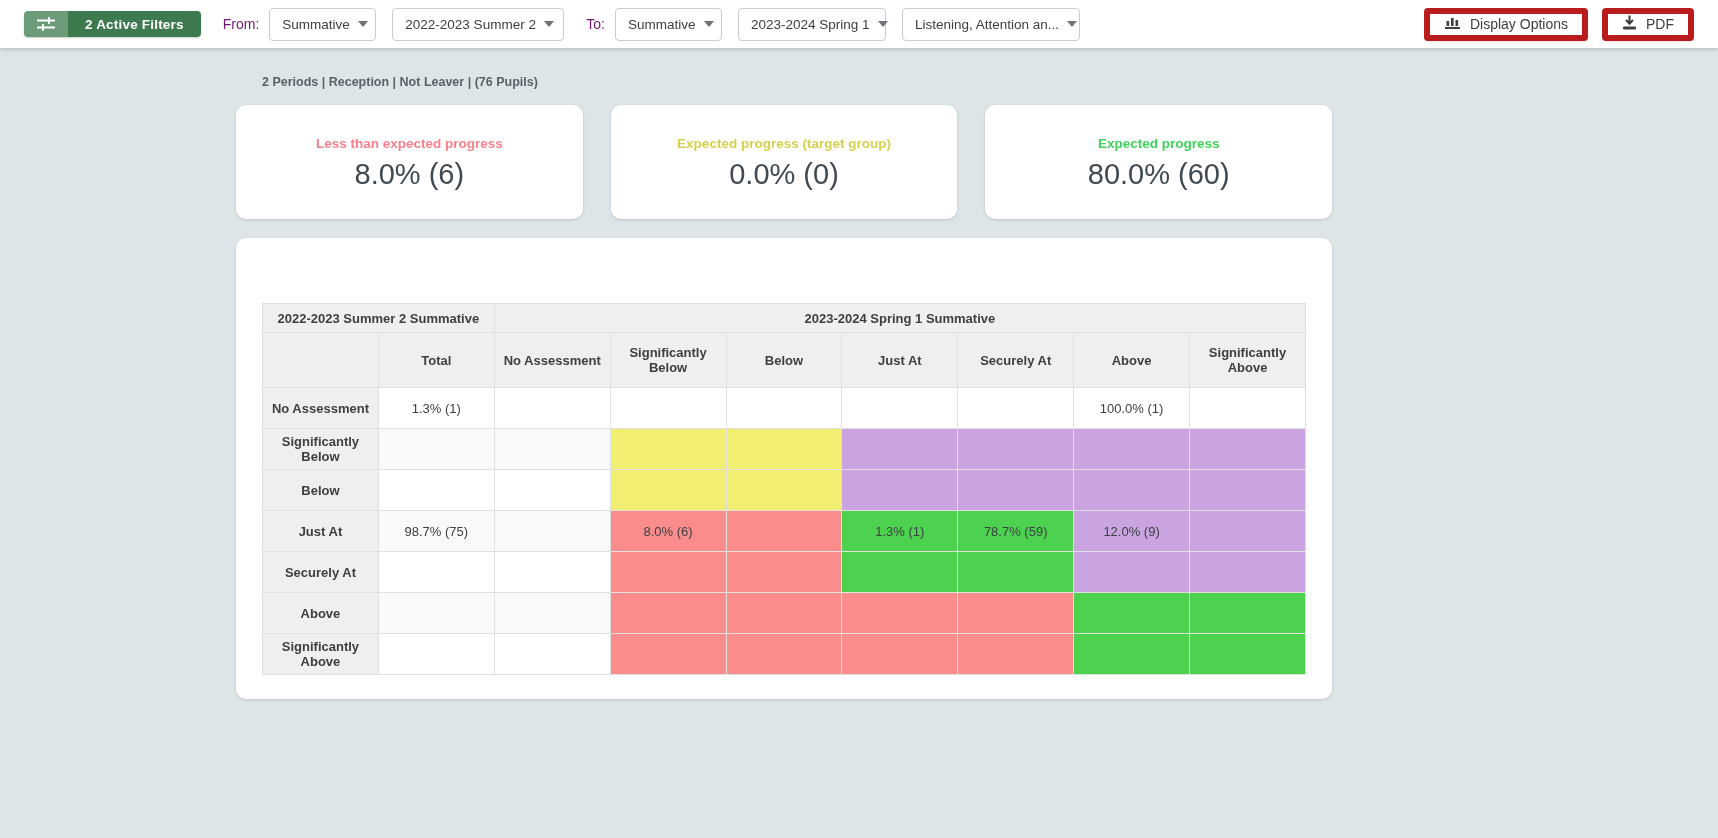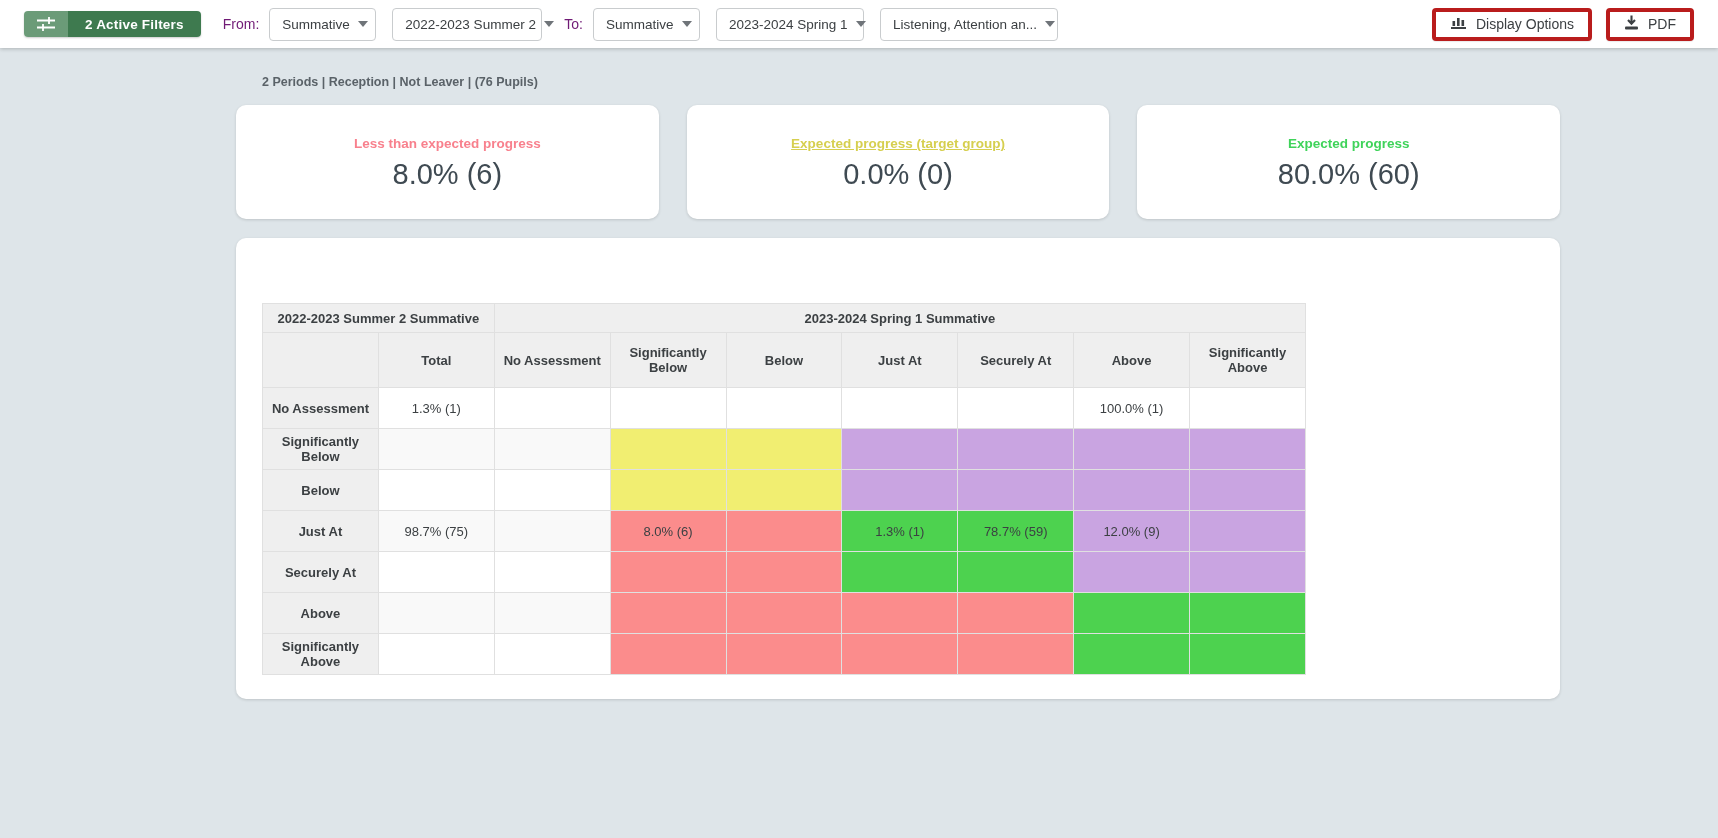--- a/index.html
+++ b/index.html
@@ -15,27 +15,27 @@
   .filter-btn .seg-label { background:#3e7a4f; color:#fff; font-size:13.5px; font-weight:700; display:flex; align-items:center; padding:0 17px; letter-spacing:.2px; }
   .tb-label { font-size:14px; color:#701a75; margin:0 10px 0 22px; }
   .dropdown {
     height:33px; background:#fff; border:1px solid #c9ccce; border-radius:4px;
     display:flex; align-items:center; gap:8px; padding:0 12px; margin-right:16px;
     font-size:13.5px; color:#3c4043; cursor:pointer; white-space:nowrap;
   }
   .caret { width:0; height:0; border-left:5px solid transparent; border-right:5px solid transparent; border-top:6px solid #6f7479; }
   .tb-spacer { flex:1; }
   .tb-btn {
-    height:33px; background:#fff; border:4px solid #b91c1c; border-radius:4px;
+    height:33px; background:#fff; border:6px solid #b91c1c; border-radius:4px;
     display:flex; align-items:center; gap:9px; padding:0 14px; margin-left:14px;
     font-size:14px; color:#3c4043; cursor:pointer; box-shadow:0 1px 1px rgba(0,0,0,.08);
   }
 
   
-  .content { margin-left:236px; width:1324px; }
+  .content { margin-left:236px; width:1096px; }
   .crumb { margin:27px 0 0 26px; font-size:12.5px; font-weight:700; color:#5a6268; }
 
   .cards { display:flex; gap:28px; margin-top:16px; }
   .card {
     flex:1; height:114px; background:#fff; border-radius:10px;
     box-shadow:0 1px 3px rgba(0,0,0,.15); text-align:center; padding-top:31px;
   }
   .card .c-title { font-size:13.5px; font-weight:700; }
   .card .c-value { font-size:29px; color:#3f4a52; margin-top:7px; }
 
@@ -74,21 +74,21 @@
       </svg>
     </div>
     <div class="seg-label">2 Active Filters</div>
   </div>
 
   <span class="tb-label">From:</span>
   <div class="dropdown" style="width:107px">
     <span>Summative</span>
     <span class="caret" style="margin-left:auto"></span>
   </div>
-  <div class="dropdown" style="width:150px">
+  <div class="dropdown" style="width:172px">
     <span>2022-2023 Summer 2</span>
     <span class="caret" style="margin-left:auto"></span>
   </div>
 
   <span class="tb-label" style="margin-left:6px">To:</span>
   <div class="dropdown" style="width:107px">
     <span>Summative</span>
     <span class="caret" style="margin-left:auto"></span>
   </div>
   <div class="dropdown" style="width:148px">
@@ -127,21 +127,21 @@
 <div class="content">
 
   <div class="crumb">2 Periods | Reception | Not Leaver | (76 Pupils)</div>
 
   <div class="cards">
     <div class="card">
       <div class="c-title" style="color: rgb(248, 128, 141);">Less than expected progress</div>
       <div class="c-value">8.0% (6)</div>
     </div>
     <div class="card">
-      <div class="c-title" style="color: rgb(214, 207, 79); text-decoration: underline;">Expected progress (target group)</div>
+      <div class="c-title" style="color: rgb(214, 207, 79);">Expected progress (target group)</div>
       <div class="c-value">0.0% (0)</div>
     </div>
     <div class="card">
       <div class="c-title" style="color: rgb(63, 211, 90);">Expected progress</div>
       <div class="c-value">80.0% (60)</div>
     </div>
   </div>
 
   <div class="panel">
     <table class="matrix">

